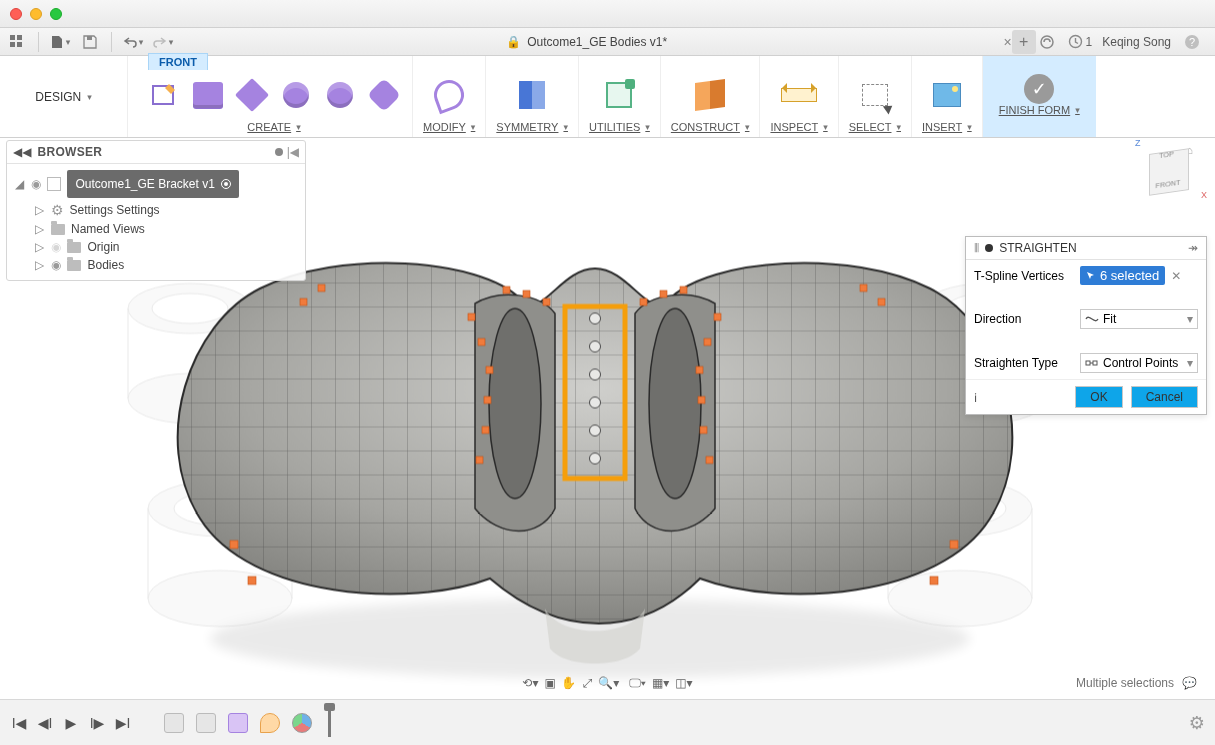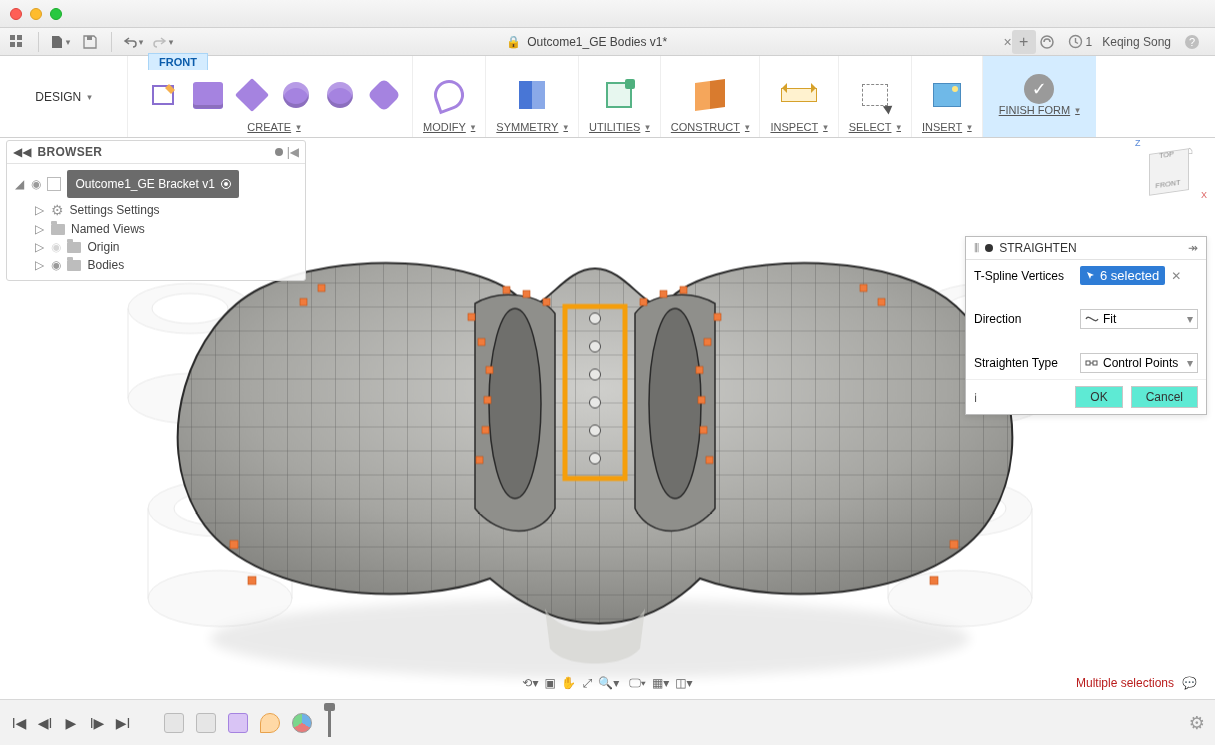--- a/index.html
+++ b/index.html
@@ -93,26 +93,26 @@
 .dialog-header .bullet{width:8px;height:8px;border-radius:50%;background:#333;}
 .dialog-header .pin { margin-left:auto; color:#777;}
 .dialog-body { padding:6px 8px; display:grid; grid-template-columns: 100px 1fr; gap:24px 6px; align-items:center;}
 .sel-chip { background:#2e7cd6; color:#fff; padding:2px 6px; border-radius:2px; display:flex; align-items:center; gap:4px;}
 .sel-chip .k{ font-size:13px;}
 .chip-x { color:#888; }
 .dd { border:1px solid #c9c9c9; padding:2px 4px; display:flex; align-items:center; gap:4px; background:#fff;}
 .dd .caret{margin-left:auto;color:#888;}
 .dialog-footer { display:flex; align-items:center; padding:6px 8px; gap:8px; border-top:1px solid #eee;}
 .dialog-footer .info { color:#555; margin-right:auto;}
-.btn { border:1px solid #c7c7c7; background:#5eead4; padding:3px 14px; font-size:12px; color:#333;}
+.btn { border:1px solid #c7c7c7; background:#0ea5e9; padding:3px 14px; font-size:12px; color:#333;}
 
 
 .navbar { position:absolute; left:0; right:0; bottom:48px; height:28px; display:flex; align-items:center; justify-content:center; gap:10px; font-size:12px; color:#666; background:transparent;}
 .navbar .grp{display:flex;gap:6px;align-items:center;}
-.status-right { position:absolute; right:18px; display:flex; align-items:center; gap:8px; font-weight:500; color:#b91c1c;}
+.status-right { position:absolute; right:18px; display:flex; align-items:center; gap:8px; font-weight:500; color:#737373;}
 
 
 .timeline { position:absolute; left:0; right:0; bottom:0; height:46px; background:#f2f2f2; border-top:1px solid #d8d8d8; display:flex; align-items:center; padding:0 10px; gap:8px;}
 .tl-btn { color:#555; font-size:14px; width:18px; text-align:center;}
 .tl-feature { width:20px;height:20px;border-radius:3px;display:inline-block;margin:0 2px;vertical-align:middle;}
 .tf1{background:#e6e6e6;border:1px solid #bbb;}
 .tf2{background:#e6e6e6;border:1px solid #bbb;}
 .tf3{background:#d9c4f5;border:1px solid #a583e0;}
 .tf4{background:#ffd9a6;border:1px solid #e8a24c;border-radius:50% 50% 50% 0;}
 .tf5{background:conic-gradient(#6fb1e8 0 120deg,#e87b7b 120deg 240deg,#7bd68c 240deg 360deg);border-radius:50%;border:1px solid #999;}

